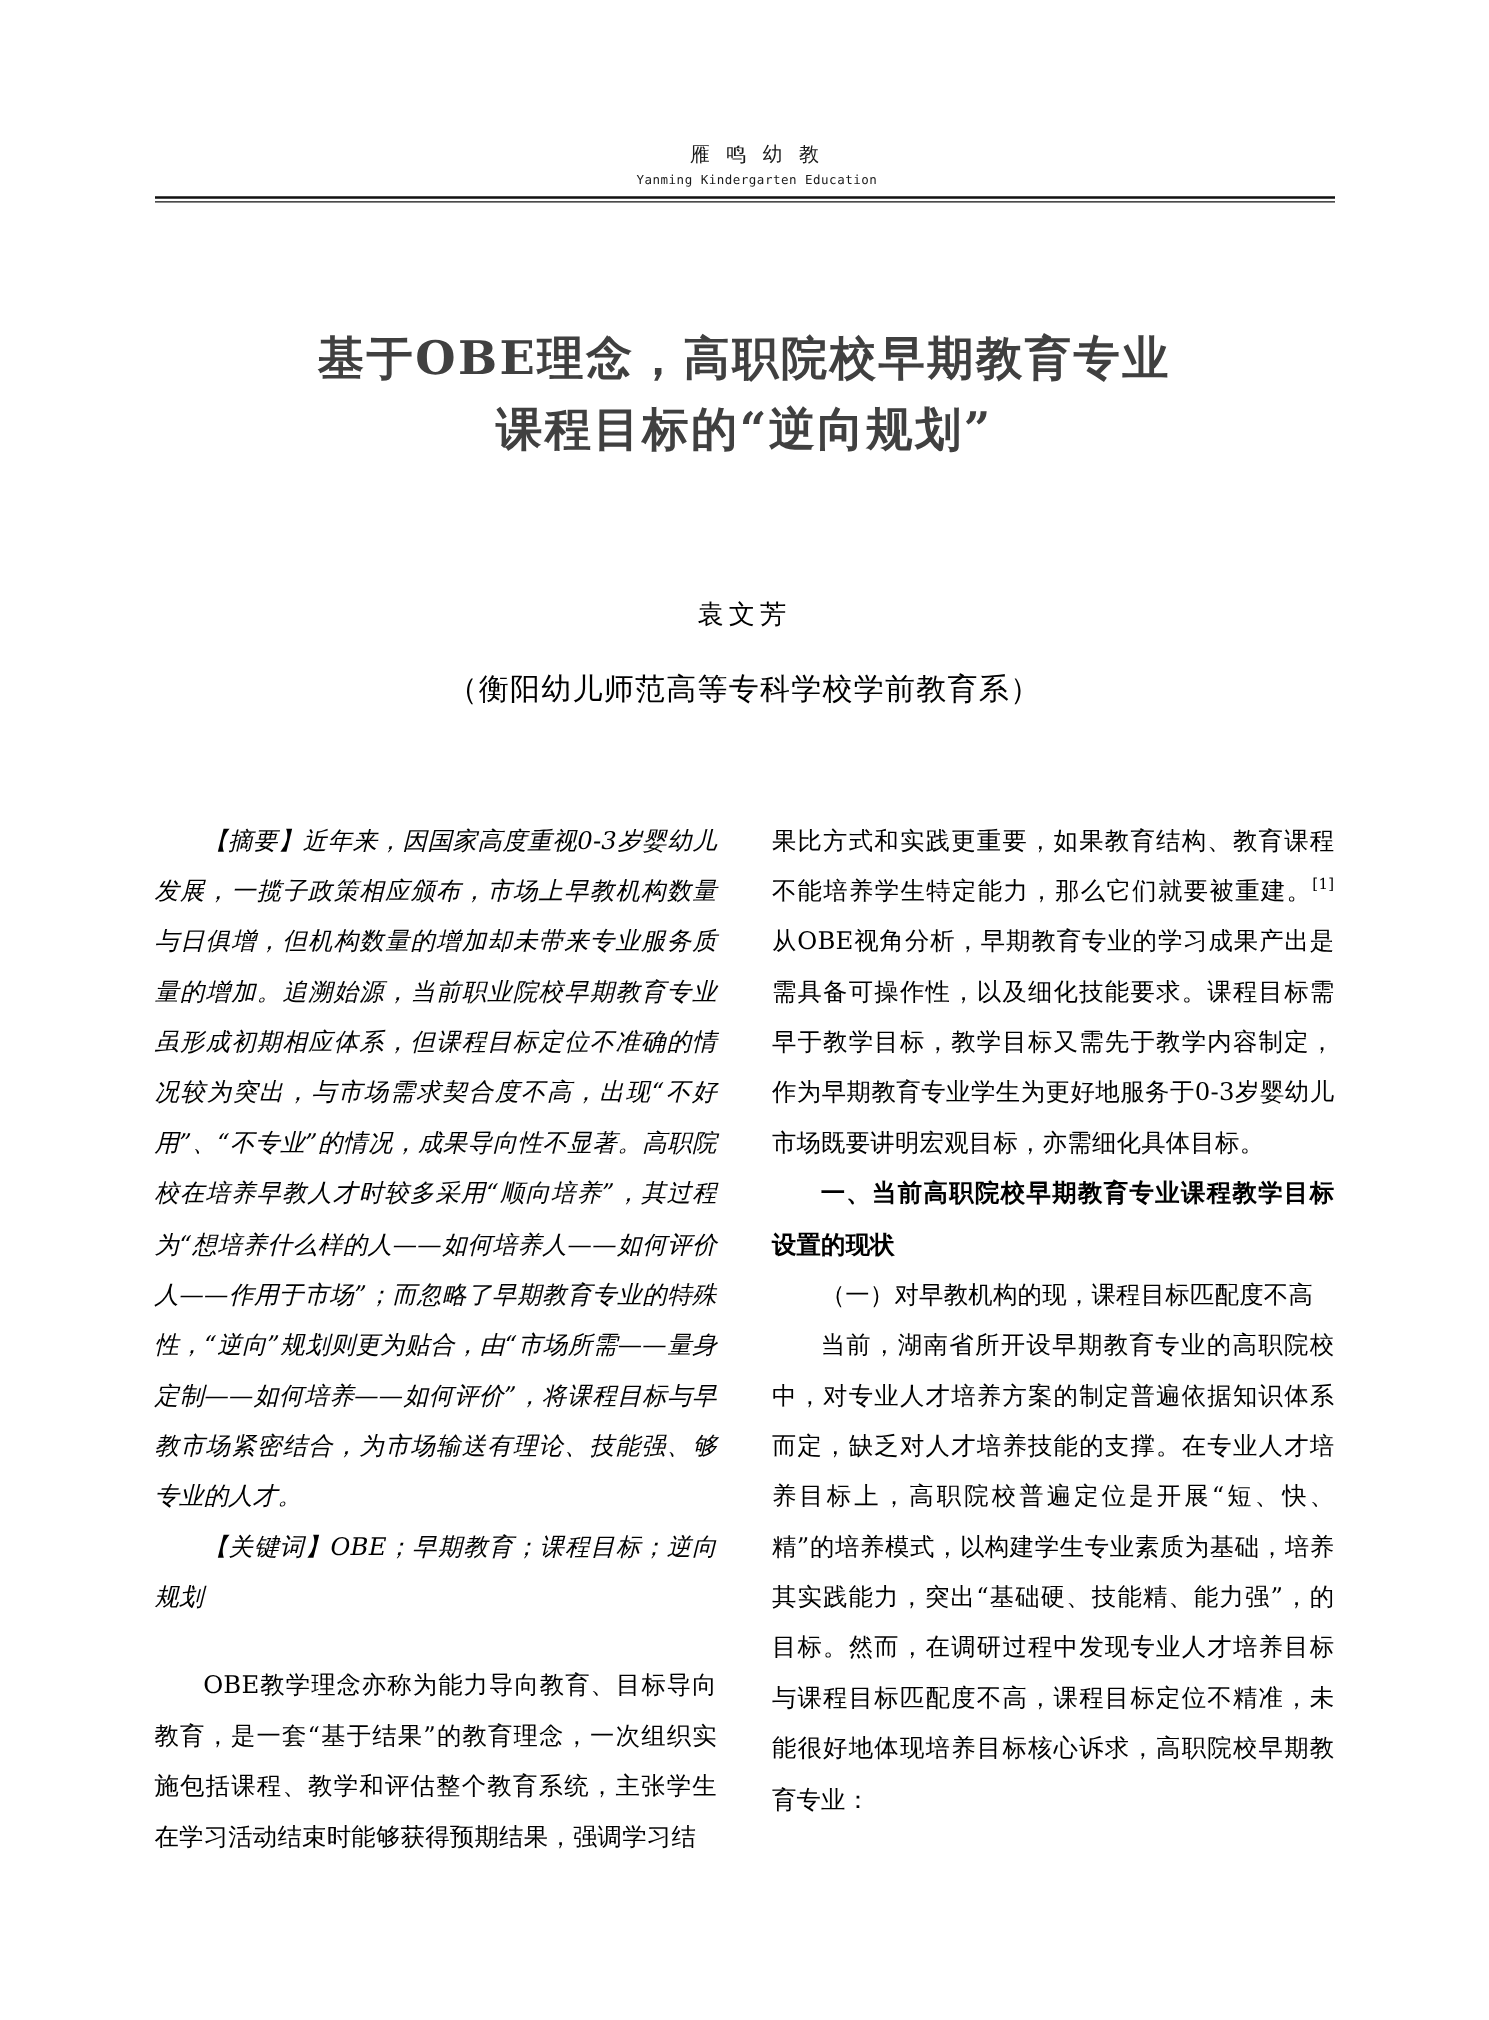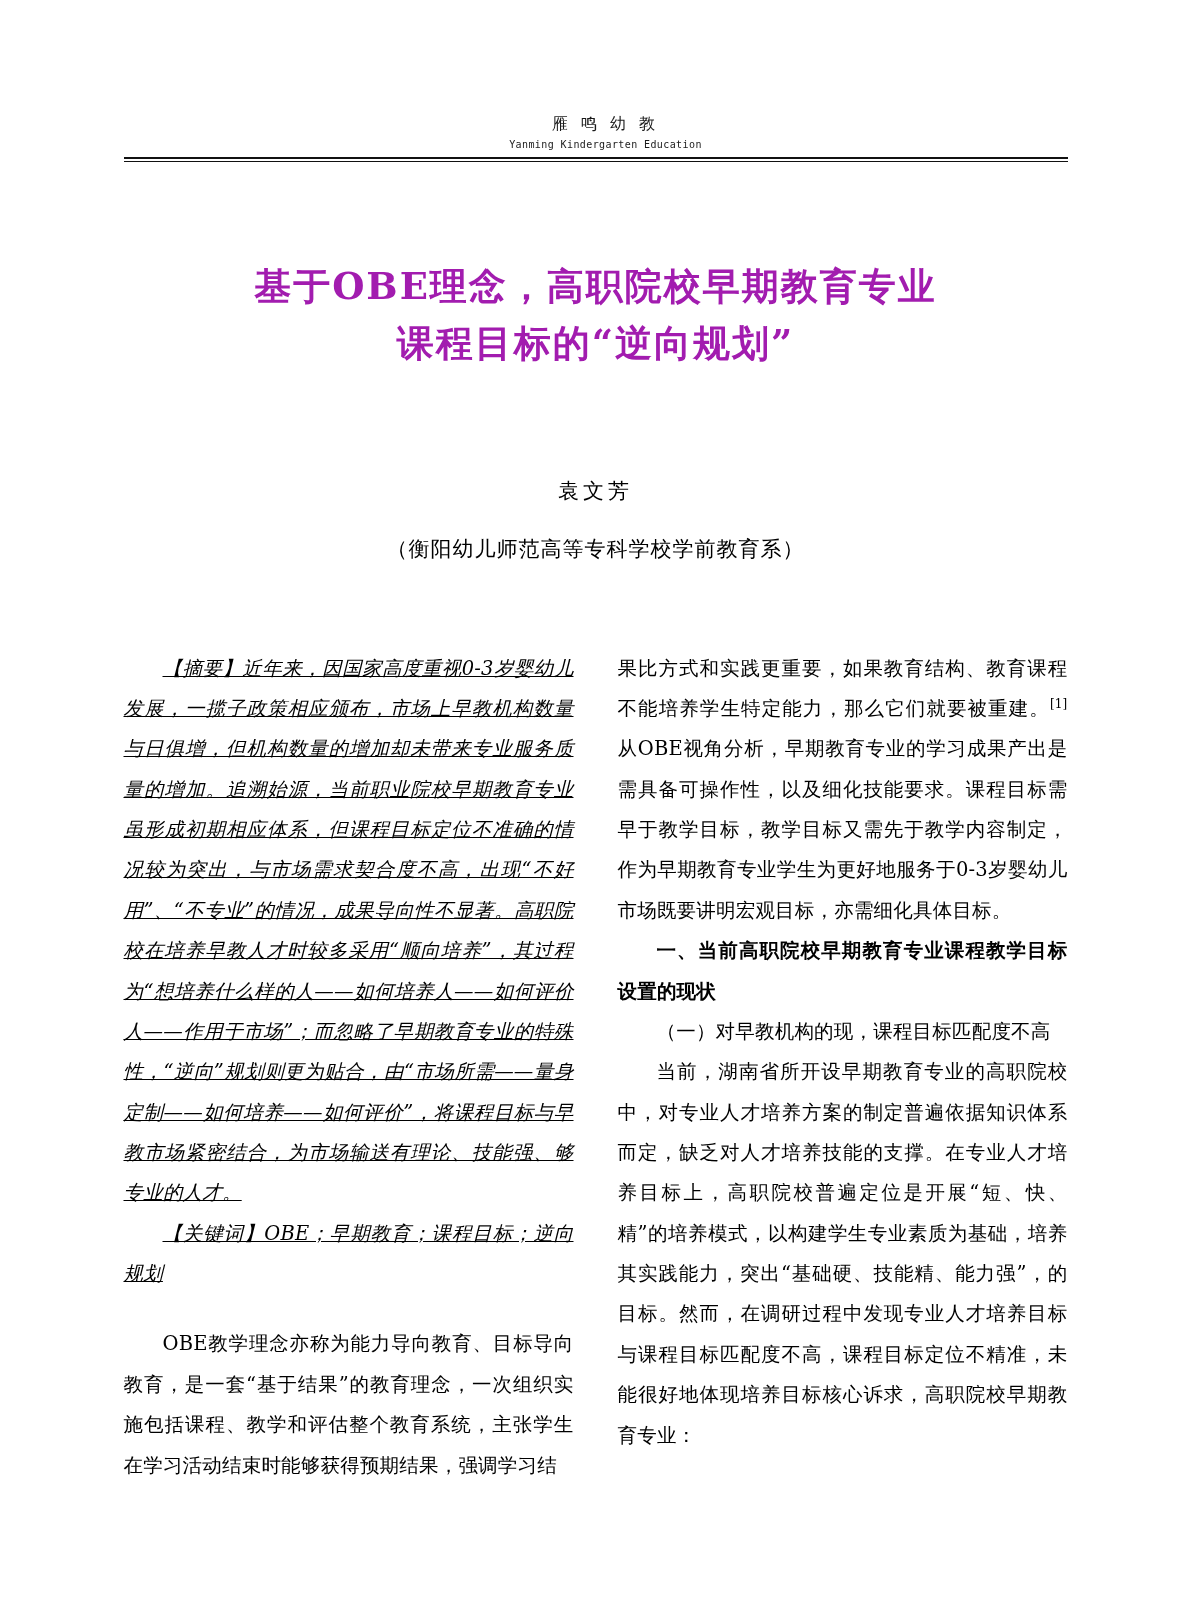--- a/index.html
+++ b/index.html
@@ -61,37 +61,37 @@
   .title-block {
     margin-top: 96px;
     text-align: center;
   }
   .title-line {
     font-family: "DejaVu Serif", "Liberation Serif", serif;
     font-weight: bold;
     font-size: 37px;
     letter-spacing: 2px;
     line-height: 1.55;
-    color: #a21caf;
+    color: #404040;
   }
 
   
   .author-block {
     margin-top: 104px;
     text-align: center;
   }
   .author-name {
     font-family: Liberation Sans, sans-serif;
     font-size: 21px;
     letter-spacing: 4px;
     color: #000;
   }
   .author-affil {
     font-family: "DejaVu Serif", "Liberation Serif", serif;
-    font-size: 21px;
+    font-size: 24px;
     letter-spacing: 1px;
     margin-top: 30px;
     color: #000;
   }
 
   
   .columns {
     margin-top: 86px;
     display: flex;
     justify-content: center;
@@ -110,21 +110,20 @@
     text-align: justify;
     text-justify: inter-ideograph;
     font-family: "DejaVu Serif", "Liberation Serif", serif;
     letter-spacing: 0.2px;
   }
   p.indent {
     text-indent: 2em;
   }
   .abstract, .keywords {
     font-style: italic;
-    text-decoration: underline;
   }
   .bold-head {
     font-weight: bold;
   }
   .gap-md { height: 30px; }
   sup.ref {
     font-size: 12px;
     vertical-align: super;
     line-height: 0;
   }

